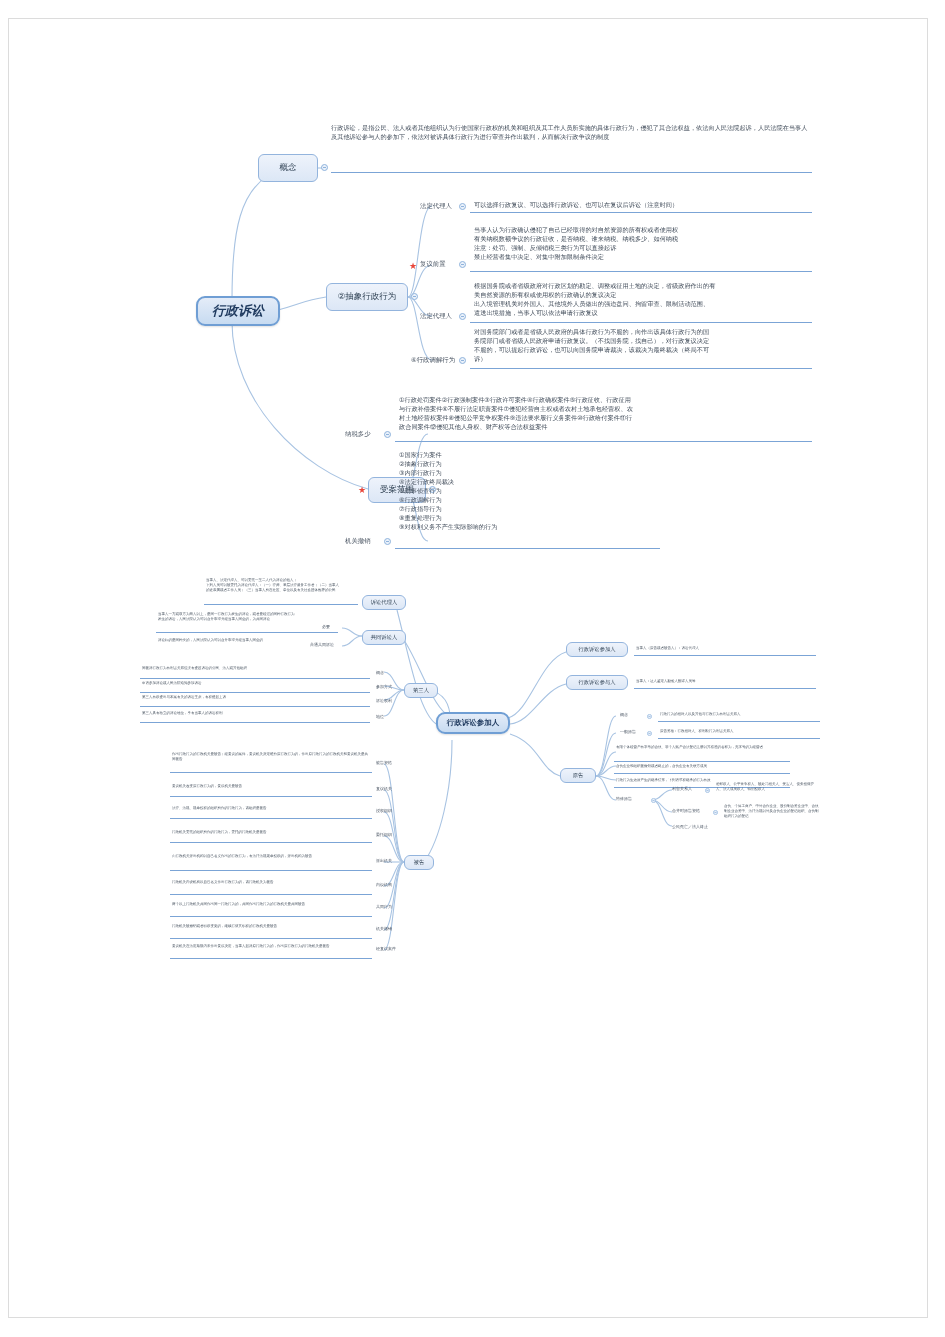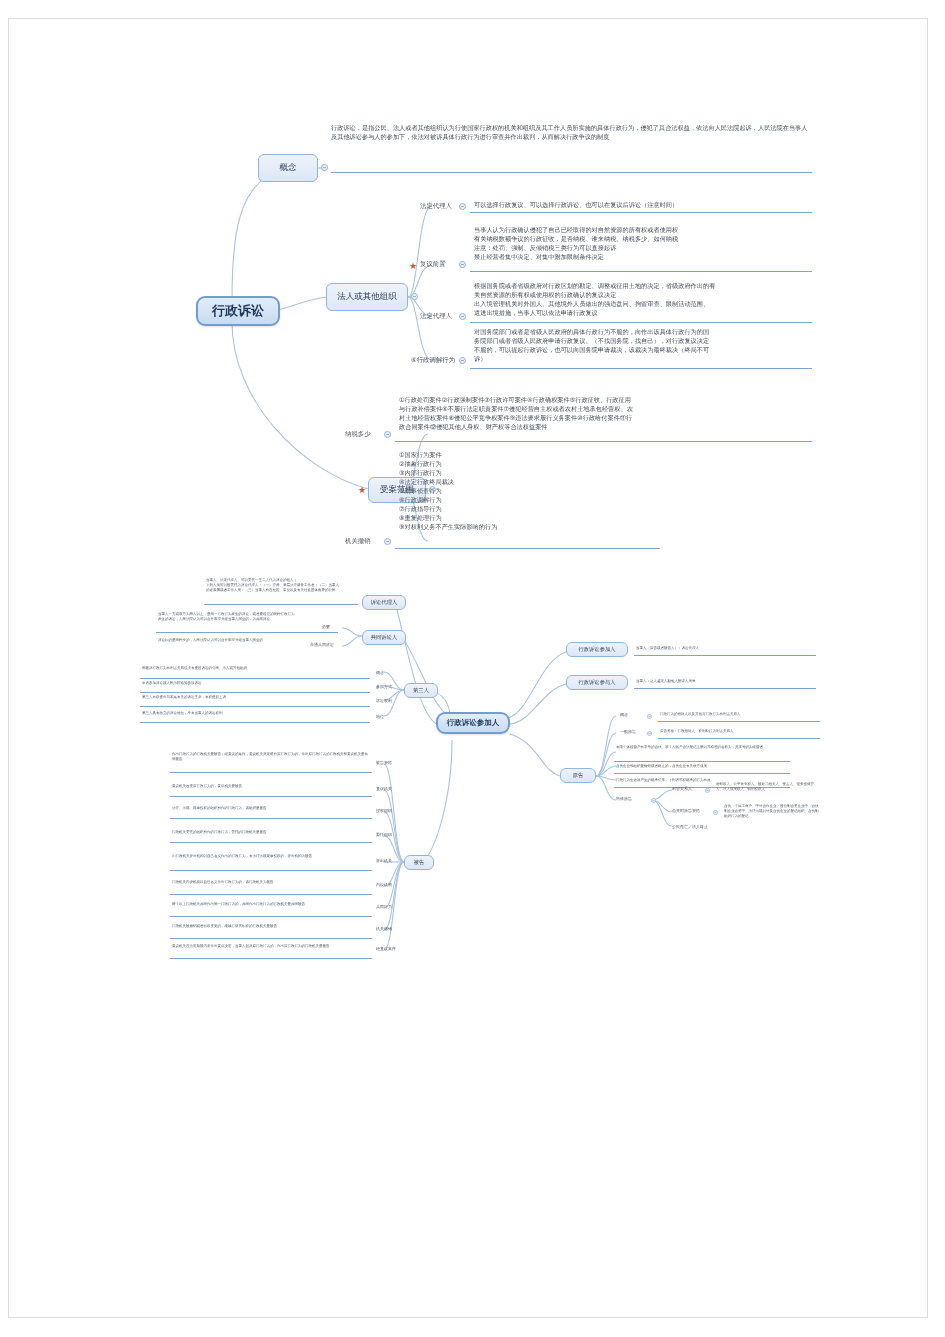--- a/index.html
+++ b/index.html
@@ -56,33 +56,33 @@
 
     <path d="M408,297 C418,297 418,206 432,206"></path>
     <path d="M408,297 C418,297 418,265 432,265"></path>
     <path d="M408,297 C418,297 418,316 432,316"></path>
     <path d="M408,297 C418,297 418,360 432,360"></path>
 
     <path d="M406,489 C416,489 416,434 428,434"></path>
     <path d="M406,489 C416,489 416,541 428,541"></path>
   </svg>
 
-  <div class="node root t-root" style="left:196px;top:296px;width:84px;height:30px;">
+  <div class="node root t-root" style="left:196px;top:296px;width:84px;height:30px;font-style:italic;">
     <span>行政诉讼</span>
   </div>
 
   <div class="node t-l1" style="left:258px;top:154px;width:60px;height:28px;">
     <span>概念</span>
   </div>
   <div class="dot" style="left:321px;top:164px;"></div>
   <div class="leaf-text t-body" style="left:331px;top:124px;width:480px;">行政诉讼，是指公民、法人或者其他组织认为行使国家行政权的机关和组织及其工作人员所实施的具体行政行为，侵犯了其合法权益，依法向人民法院起诉，人民法院在当事人及其他诉讼参与人的参加下，依法对被诉具体行政行为进行审查并作出裁判，从而解决行政争议的制度</div>
   <div class="uline" style="left:331px;top:172px;width:481px;"></div>
 
   <div class="node t-l1" style="left:326px;top:283px;width:82px;height:28px;">
-    <span>法人或其他组织</span>
+    <span>②抽象行政行为</span>
   </div>
   <div class="dot" style="left:411px;top:293px;"></div>
 
   <div class="leaf-text t-l2" style="left:420px;top:202px;">法定代理人</div>
   <div class="dot" style="left:459px;top:203px;"></div>
   <div class="leaf-text t-body" style="left:474px;top:201px;width:335px;">可以选择行政复议、可以选择行政诉讼、也可以在复议后诉讼（注意时间）</div>
   <div class="uline" style="left:470px;top:212px;width:342px;"></div>
 
   <div class="star" style="left:409px;top:262px;">★</div>
   <div class="leaf-text t-l2" style="left:420px;top:260px;">复议前置</div>

